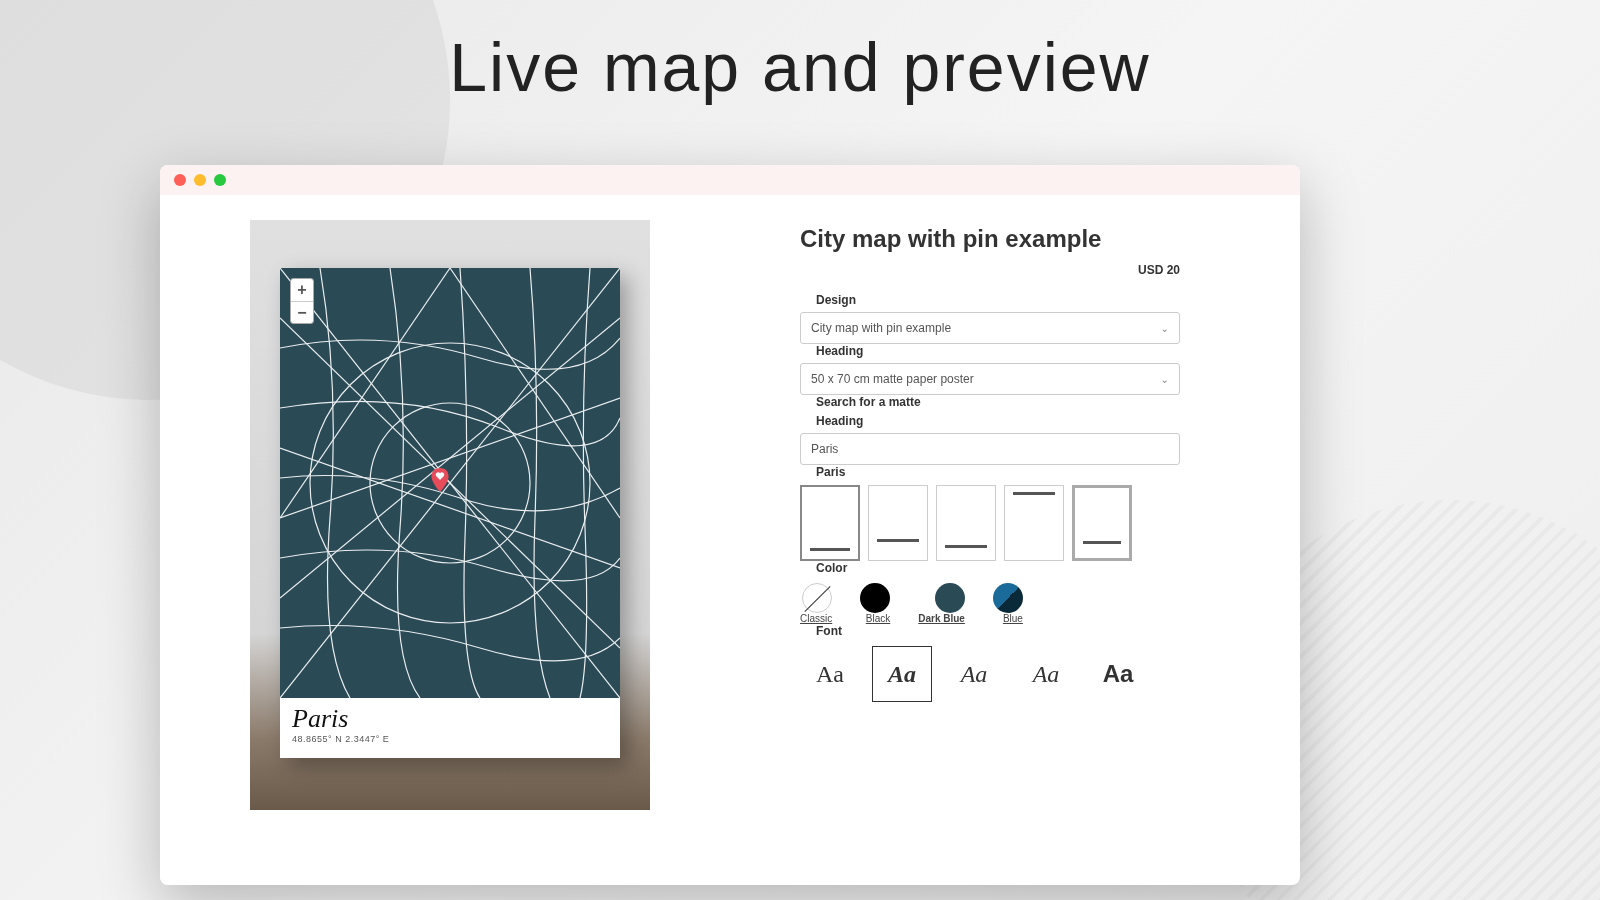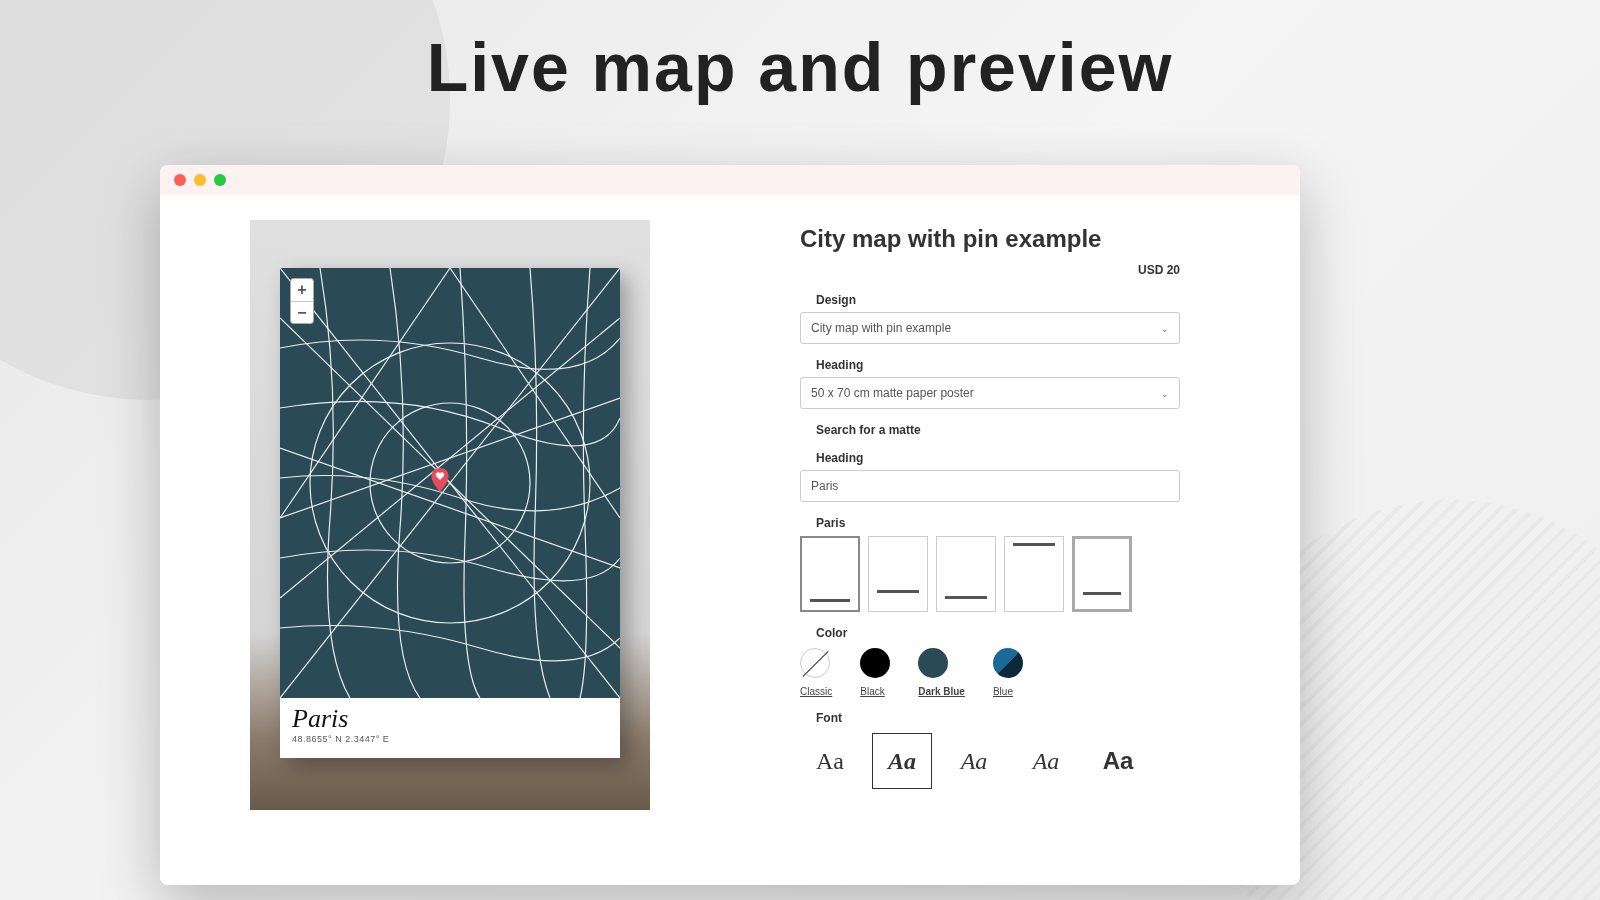--- a/index.html
+++ b/index.html
@@ -24,21 +24,21 @@
   width: 500px; height: 500px;
   background: repeating-linear-gradient(135deg, #d8d8d8 0, #d8d8d8 4px, transparent 4px, transparent 12px);
   right: -100px; bottom: -100px;
   opacity: 0.3;
   border-radius: 50%;
 }
 .page-title {
   position: relative;
   text-align: center;
   font-size: 68px;
-  font-weight: 700;
+  font-weight: 400;
   color: #222;
   margin-top: 28px;
   letter-spacing: 2px;
   font-family: "Helvetica Neue", Helvetica, Arial, sans-serif;
 }
 .window {
   position: absolute;
   top: 165px;
   left: 160px;
   width: 1140px;
@@ -153,21 +153,20 @@
   font-weight: 600;
   color: #333;
   margin-bottom: 16px;
   text-align: right;
 }
 .field-label {
   font-size: 12px;
   font-weight: 600;
   color: #333;
   margin-bottom: 5px;
-  margin-top: 14px;
   padding-left: 16px;
 }
 .select, .text-input {
   width: 100%;
   height: 32px;
   border: 1px solid #ccc;
   border-radius: 3px;
   padding: 0 10px;
   font-size: 12px;
   color: #555;
@@ -193,21 +192,21 @@
 .style-thumb .bar {
   position: absolute;
   height: 3px; background: #555;
   left: 8px; right: 8px;
 }
 .color-row {
   display: flex;
   gap: 28px;
   margin-top: 8px;
 }
-.color-opt { display: flex; flex-direction: column; align-items: flex-start; gap: 8px; cursor: pointer; }
+.color-opt { display: flex; flex-direction: column; align-items: flex-end; gap: 0; cursor: pointer; }
 .swatch {
   width: 30px; height: 30px; border-radius: 50%;
   position: relative;
 }
 .swatch.classic { background: #fff; border: 1px solid #ccc; }
 .swatch.classic::after { content: ''; position: absolute; width: 1px; height: 36px; background: #333; top: -3px; left: 50%; transform: rotate(45deg); }
 .swatch.black { background: #000; }
 .swatch.darkblue { background: #2a4a56; }
 .swatch.blue { background: linear-gradient(135deg, #1a6a9a 50%, #0a2a3a 50%); }
 .color-label { font-size: 10px; text-decoration: underline; color: #444; }

